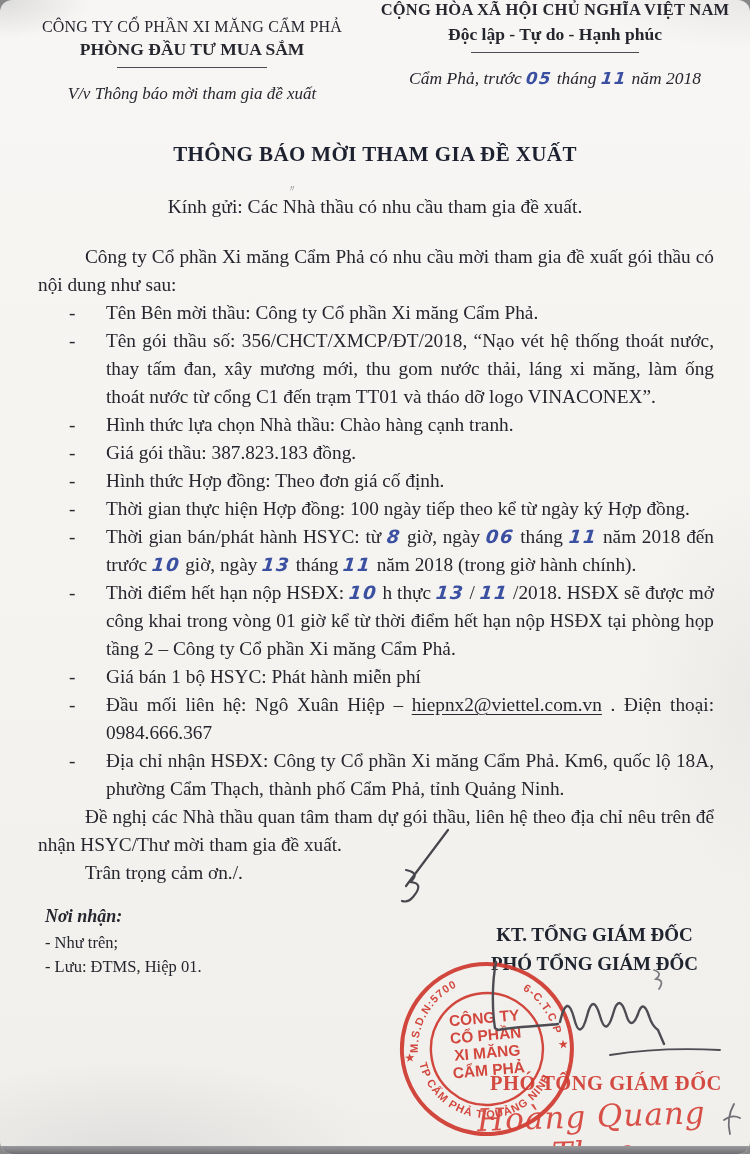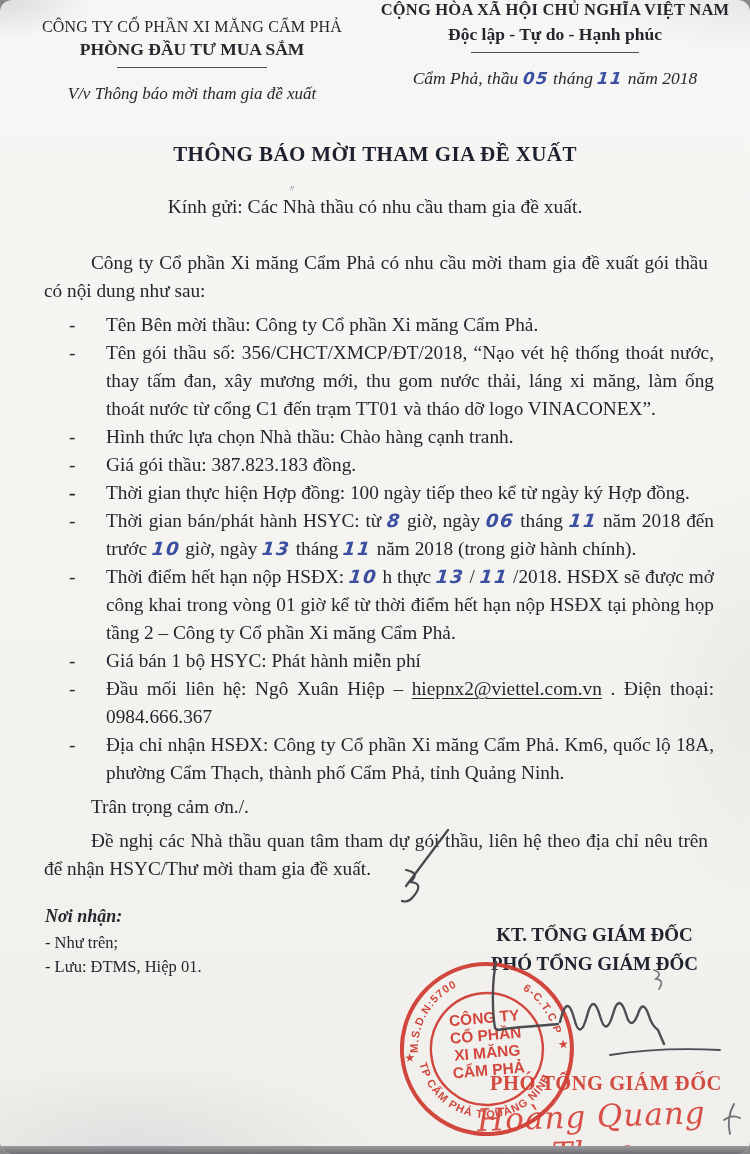--- a/index.html
+++ b/index.html
@@ -28,21 +28,21 @@
   .hdr-right .hdr-rule{width:168px;}
   .hdr-right .dateline{font-style:italic; font-size:17.5px; margin-top:15px; white-space:nowrap;}
   .hand{color:#3c50a2; font-family:"DejaVu Sans", sans-serif; font-style:italic; font-weight:600;
         letter-spacing:1.5px; display:inline-block; transform:skewX(-6deg); font-size:.95em;}
   
   .title{left:0; top:142px; width:750px; text-align:center; font-size:21px; font-weight:bold;
          letter-spacing:.4px; color:#1e2230;}
   .salute{left:0; top:196px; width:750px; text-align:center; font-size:19.5px;}
   
   .body{left:38px; top:243px; width:676px; font-size:19.3px; line-height:28px; text-align:justify;}
-  .body p{margin:6px; text-indent:47px;}
+  .body p{margin:0; text-indent:47px;}
   .body ul{list-style:none; margin:0; padding:0;}
   .body li{position:relative; padding-left:68px; margin:0;}
   .body li .dash{position:absolute; left:31px; top:0;}
   .email{text-decoration:underline; text-underline-offset:3px;}
   
   .recipients{left:45px; top:904px; font-size:16.5px; line-height:24px;font-family:Liberation Serif, serif;}
   .recipients .lbl{font-weight:bold; font-style:italic; font-size:18px; margin-bottom:3px;}
   .sigblock{left:462px; top:920px; width:265px; text-align:center; font-weight:bold;
             font-size:19px; line-height:29px; color:#20242f;}
   
@@ -66,46 +66,46 @@
     <div class="l1">CÔNG TY CỔ PHẦN XI MĂNG CẨM PHẢ</div>
     <div class="l2">PHÒNG ĐẦU TƯ MUA SẮM</div>
     <div class="hdr-rule"></div>
     <div class="subj">V/v Thông báo mời tham gia đề xuất</div>
   </div>
 
   <div class="abs hdr-right">
     <div class="l1">CỘNG HÒA XÃ HỘI CHỦ NGHĨA VIỆT NAM</div>
     <div class="l2">Độc lập - Tự do - Hạnh phúc</div>
     <div class="hdr-rule"></div>
-    <div class="dateline"><span>Cẩm Phả, thầu </span><span class="hand">05</span><span> tháng </span><span class="hand">11</span><span> năm 2018</span></div>
+    <div class="dateline"><span>Cẩm Phả, trước </span><span class="hand">05</span><span> tháng </span><span class="hand">11</span><span> năm 2018</span></div>
   </div>
 
   <div class="abs title">THÔNG BÁO MỜI THAM GIA ĐỀ XUẤT</div>
 
   <div class="abs artifact" style="left:287px; top:182px;">〃</div>
 
   <div class="abs salute">Kính gửi:  Các Nhà thầu có nhu cầu tham gia đề xuất.</div>
 
   <div class="abs body">
     <p>Công ty Cổ phần Xi măng Cẩm Phả có nhu cầu mời tham gia đề xuất gói thầu có nội dung như sau:</p>
     <ul>
         <li><span class="dash">-</span><span>Tên Bên mời thầu: Công ty Cổ phần Xi măng Cẩm Phả.</span></li>
         <li><span class="dash">-</span><span>Tên gói thầu số: 356/CHCT/XMCP/ĐT/2018, “Nạo vét hệ thống thoát nước, thay tấm đan, xây mương mới, thu gom nước thải, láng xi măng, làm ống thoát nước từ cổng C1 đến trạm TT01 và tháo dỡ logo VINACONEX”.</span></li>
         <li><span class="dash">-</span><span>Hình thức lựa chọn Nhà thầu: Chào hàng cạnh tranh.</span></li>
         <li><span class="dash">-</span><span>Giá gói thầu: 387.823.183 đồng.</span></li>
-        <li><span class="dash">-</span></li>
+        <li><span class="dash">-</span><span>Hình thức Hợp đồng: Theo đơn giá cố định.</span></li>
         <li><span class="dash">-</span><span>Thời gian thực hiện Hợp đồng: 100 ngày tiếp theo kể từ ngày ký Hợp đồng.</span></li>
         <li><span class="dash">-</span><span>Thời gian bán/phát hành HSYC: từ </span><span class="hand">8</span><span> giờ, ngày </span><span class="hand">06</span><span> tháng </span><span class="hand">11</span><span> năm 2018 đến trước </span><span class="hand">10</span><span> giờ, ngày </span><span class="hand">13</span><span> tháng </span><span class="hand">11</span><span> năm 2018 (trong giờ hành chính).</span></li>
         <li><span class="dash">-</span><span>Thời điểm hết hạn nộp HSĐX: </span><span class="hand">10</span><span> h thực </span><span class="hand">13</span><span> / </span><span class="hand">11</span><span> /2018. HSĐX sẽ được mở công khai trong vòng 01 giờ kể từ thời điểm hết hạn nộp HSĐX tại phòng họp tầng 2 – Công ty Cổ phần Xi măng Cẩm Phả.</span></li>
         <li><span class="dash">-</span><span>Giá bán 1 bộ HSYC: Phát hành miễn phí</span></li>
         <li><span class="dash">-</span><span>Đầu mối liên hệ: Ngô Xuân Hiệp – </span><span class="email">hiepnx2@viettel.com.vn</span><span> . Điện thoại: 0984.666.367</span></li>
         <li><span class="dash">-</span><span>Địa chỉ nhận HSĐX: Công ty Cổ phần Xi măng Cẩm Phả. Km6, quốc lộ 18A, phường Cẩm Thạch, thành phố Cẩm Phả, tỉnh Quảng Ninh.</span></li>
       </ul>
+    <p>Đề nghị các Nhà thầu quan tâm tham dự gói thầu, liên hệ theo địa chỉ nêu trên để nhận HSYC/Thư mời tham gia đề xuất.</p>
     <p>Trân trọng cảm ơn./.</p>
-    <p>Đề nghị các Nhà thầu quan tâm tham dự gói thầu, liên hệ theo địa chỉ nêu trên để nhận HSYC/Thư mời tham gia đề xuất.</p>
   </div>
 
   <svg class="abs" style="left:390px; top:824px;" width="62" height="84" viewBox="0 0 62 84">
     <path d="M58,6 L16,62" stroke="#46464c" stroke-width="2.2" fill="none" stroke-linecap="round"></path>
     <path d="M16,46 q15,3 4,12 q15,1 3,15 q-5,6 -11,4" stroke="#46464c" stroke-width="2.2" fill="none" stroke-linecap="round"></path>
   </svg>
 
   <div class="abs recipients">
     <div class="lbl">Nơi nhận:</div>
     <div>

